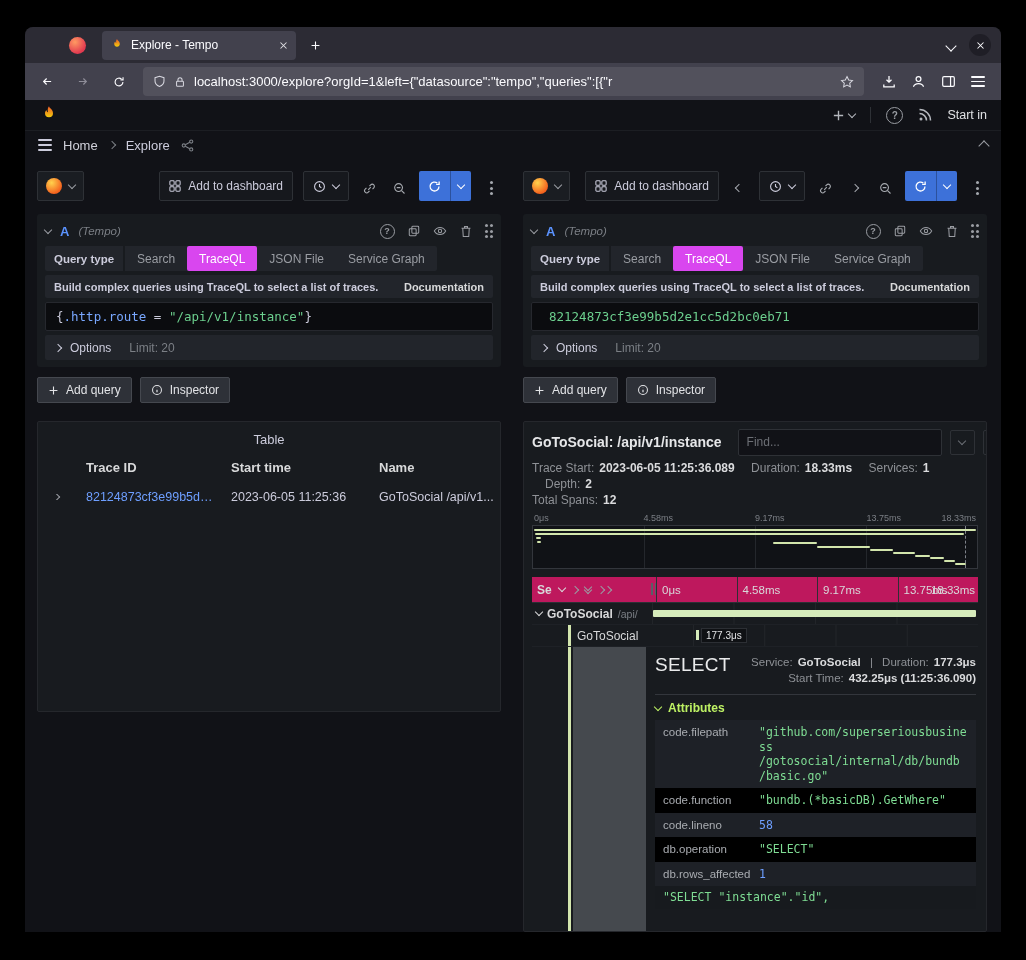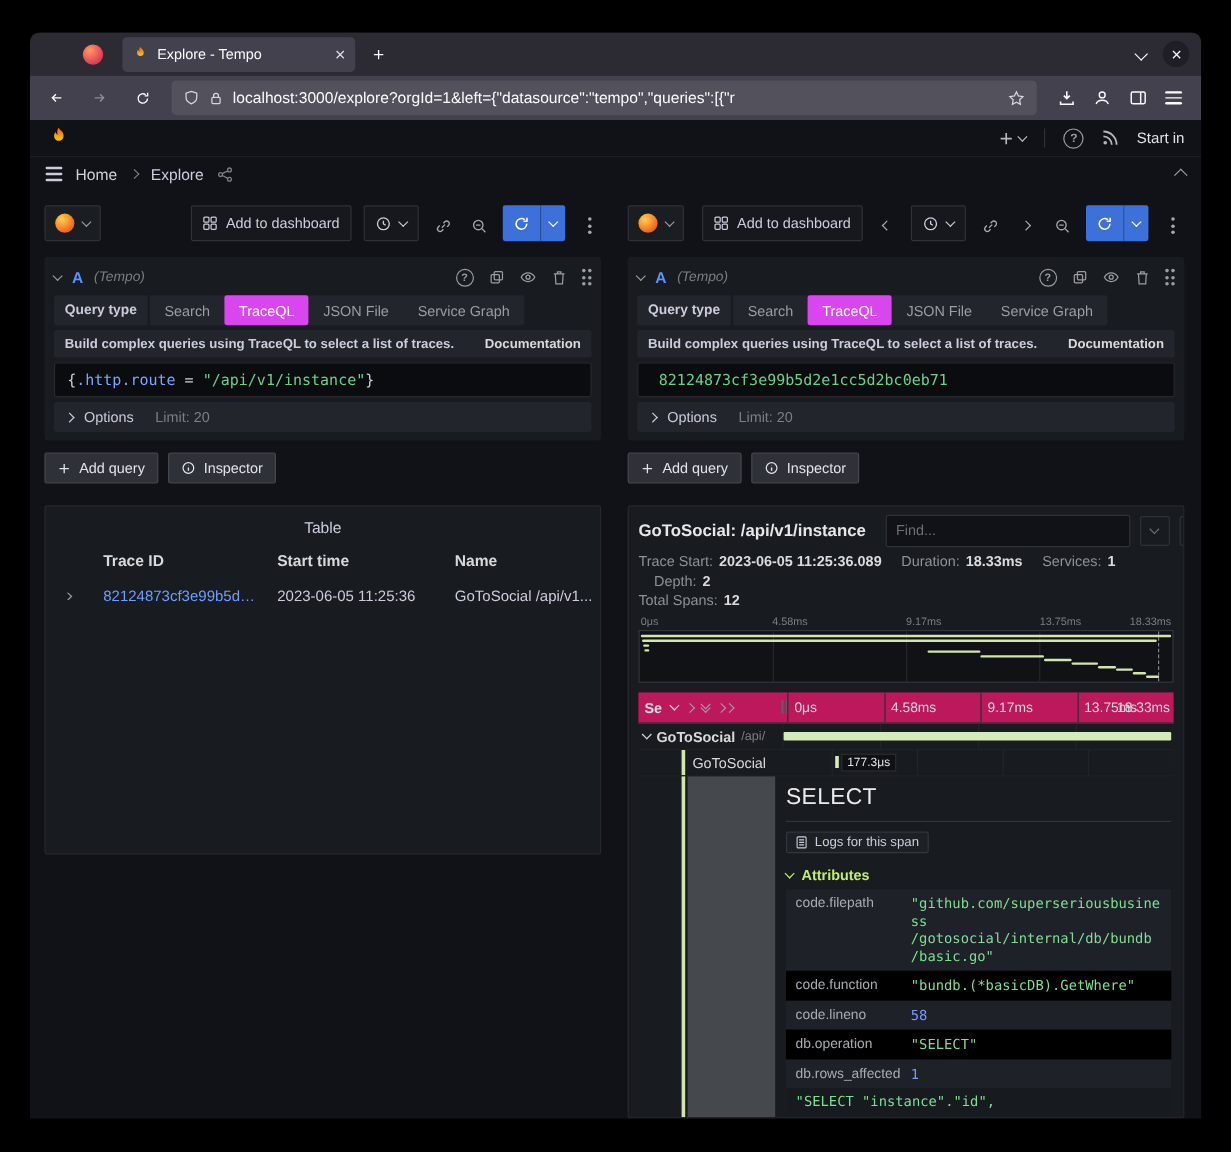--- a/index.html
+++ b/index.html
@@ -715,29 +715,30 @@
           </div>
 
           <div class="detail">
             <div class="d-left">
               <span class="guide"></span>
               <span class="d-gray"></span>
             </div>
             <div class="d-body">
               <div class="d-oprow">
                 <span class="d-op">SELECT</span>
-              </div>
-              <div class="d-logs">
-                <button class="chipbtn">
-                  <svg width="10" height="12" viewBox="0 0 12 14">
-                        <rect x="1.5" y="1.5" width="9" height="11" rx="1" stroke="currentColor" stroke-width="1.1" fill="none"></rect>
-                        <path d="M3.5 4.5h5M3.5 7h5M3.5 9.5h5" stroke="currentColor" stroke-width="1.1"></path>
-                      </svg>
-                  <span>Logs for this span</span>
-                </button>
+                <span class="d-meta">
+                  <div>
+                    <span class="lab">Service:</span><span class="val">GoToSocial</span>
+                    <span class="sep">|</span>
+                    <span class="lab">Duration:</span><span class="val">177.3μs</span>
+                  </div>
+                  <div>
+                    <span class="lab">Start Time:</span><span class="val">432.25μs (11:25:36.090)</span>
+                  </div>
+                </span>
               </div>
               <div class="d-attr-head">
                 <i class="ch d s"></i>
                 <span>Attributes</span>
               </div>
               <div class="attr-table">
                 <div class="attr-row odd">
                   <span class="attr-key">code.filepath</span>
                   <span class="attr-val">"github.com/superseriousbusiness
 /gotosocial/internal/db/bundb

